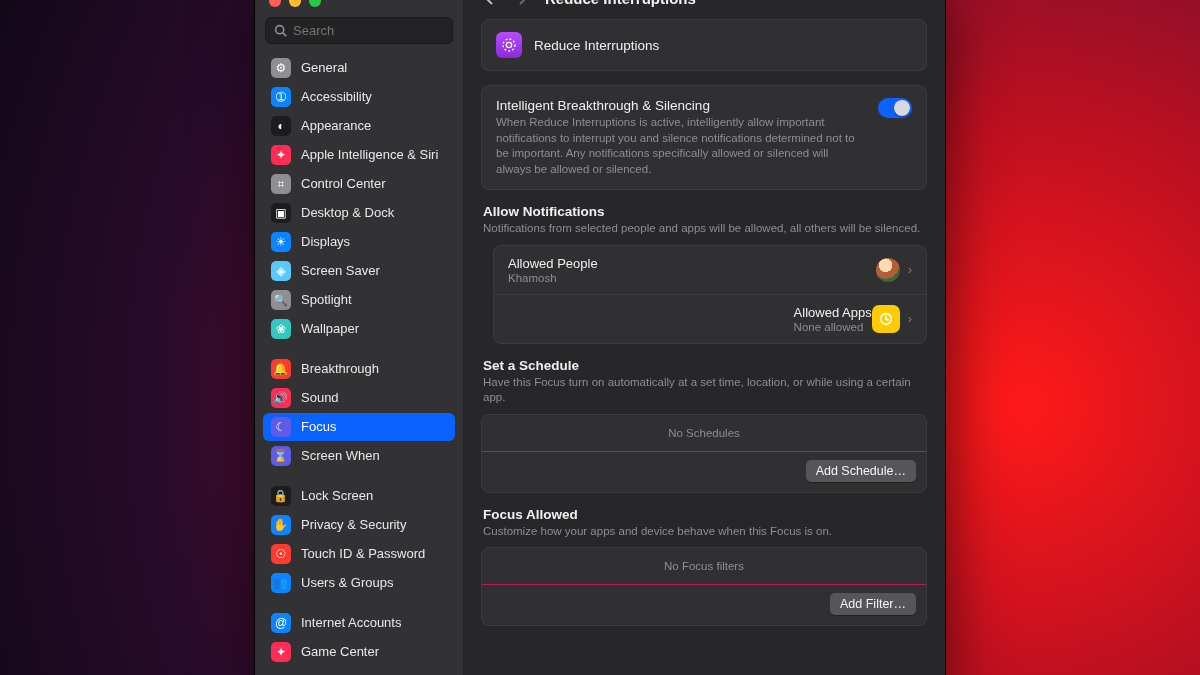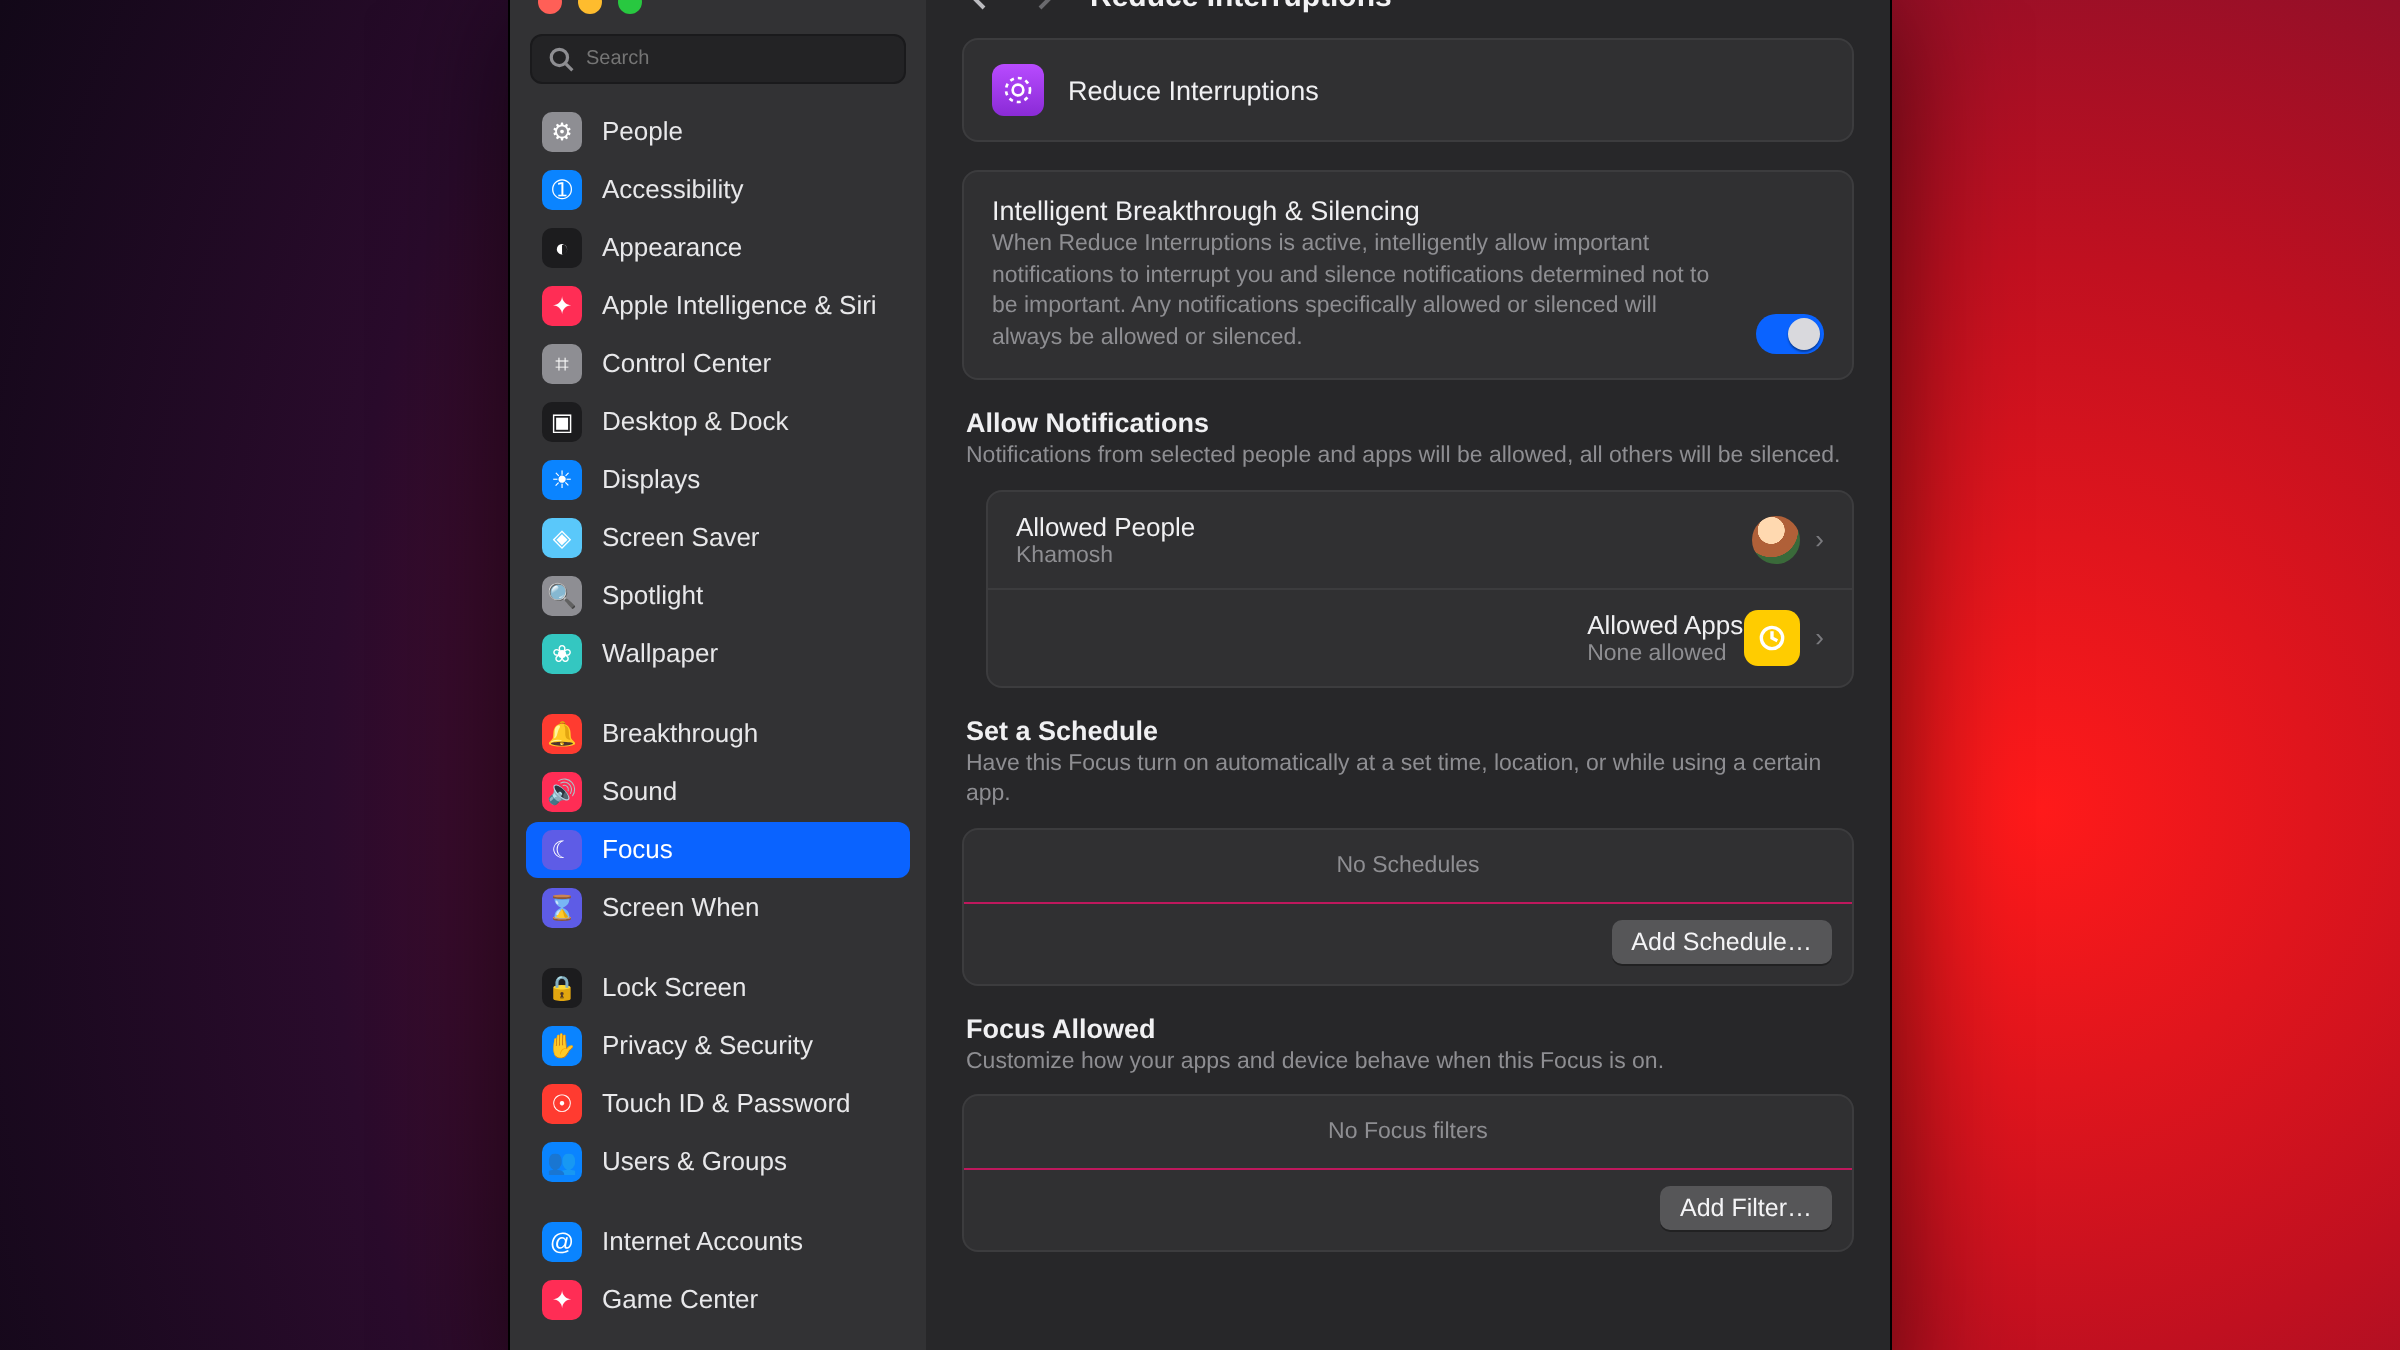--- a/index.html
+++ b/index.html
@@ -17,21 +17,21 @@
   .sidebar { width: 208px; background: #323234; display: flex; flex-direction: column; padding: 8px 0 8px 0; }
   .traffic { display: flex; gap: 8px; padding: 6px 14px 10px 14px; }
   .tl { width: 12px; height: 12px; border-radius: 50%; }
   .tl.red { background:#ff5f57; } .tl.yel { background:#febc2e; } .tl.grn { background:#28c840; }
   .search-wrap { padding: 0 10px 8px 10px; }
   .search {
     display:flex; align-items:center; gap:6px; background:#232325; border:1px solid #1a1a1c;
     border-radius:6px; padding:5px 8px; color:#8e8e92;
   }
   .search input {
-    background:transparent; border:none; outline:none; color:#d0d0d2; font-size:10px; width:100%;
+    background:transparent; border:none; outline:none; color:#d0d0d2; font-size:13px; width:100%;
   }
   .nav { flex:1; overflow-y:auto; padding: 2px 8px 10px 8px; }
   .nav-group { margin-bottom: 12px; }
   .nav-item {
     display:flex; align-items:center; gap:10px; padding:4px 8px; border-radius:6px;
     color:#e8e8ea; font-size:13px; cursor:default; line-height:1.2;
   }
   .nav-item + .nav-item { margin-top: 1px; }
   .nav-item.selected { background:#0a63ff; color:#fff; }
   .nicon {
@@ -46,21 +46,21 @@
   .scroll { flex:1; overflow-y:auto; padding: 6px 18px 18px 18px; }
   .card {
     background:#303032; border:1px solid #3c3c3e; border-radius:8px; padding:12px 14px; margin-bottom:14px;
   }
   .hdr-row { display:flex; align-items:center; gap:12px; }
   .focus-ico {
     width:26px; height:26px; border-radius:6px; background:linear-gradient(180deg,#b84bff,#8a2bd6);
     display:flex; align-items:center; justify-content:center; color:#fff;
   }
   .row-title { font-size:13.5px; color:#f0f0f2; }
-  .ibs { display:flex; align-items:flex-end; justify-content:space-between; gap:16px; }
+  .ibs { display:flex; align-items:flex-start; justify-content:space-between; gap:16px; }
   .ibs-title { font-size:13.5px; color:#f0f0f2; margin-bottom:2px; }
   .desc { font-size:11.5px; color:#8e8e92; line-height:1.35; }
   .toggle {
     width:34px; height:20px; border-radius:10px; background:#0a63ff; position:relative; flex-shrink:0;
   }
   .toggle .knob {
     position:absolute; right:2px; top:2px; width:16px; height:16px; border-radius:50%; background:#d9d9dd;
     box-shadow:0 1px 1px rgba(0,0,0,0.4);
   }
   .section-h { font-size:13.5px; font-weight:600; color:#f0f0f2; margin: 6px 2px 2px 2px; }
@@ -104,21 +104,21 @@
               <line x1="11" y1="11" x2="15" y2="15"></line>
             </svg>
         </span>
         <input placeholder="Search" style="">
       </div>
     </div>
     <nav class="nav" id="nav">
         <div class="nav-group">
           <div class="nav-item">
             <div class="nicon" style="background: rgb(142, 142, 147);">⚙</div>
-            <span>People</span>
+            <span>General</span>
           </div>
           <div class="nav-item">
             <div class="nicon" style="background: rgb(10, 132, 255);">➀</div>
             <span>Accessibility</span>
           </div>
           <div class="nav-item">
             <div class="nicon" style="background: rgb(28, 28, 30);">◐</div>
             <span>Appearance</span>
           </div>
           <div class="nav-item">

